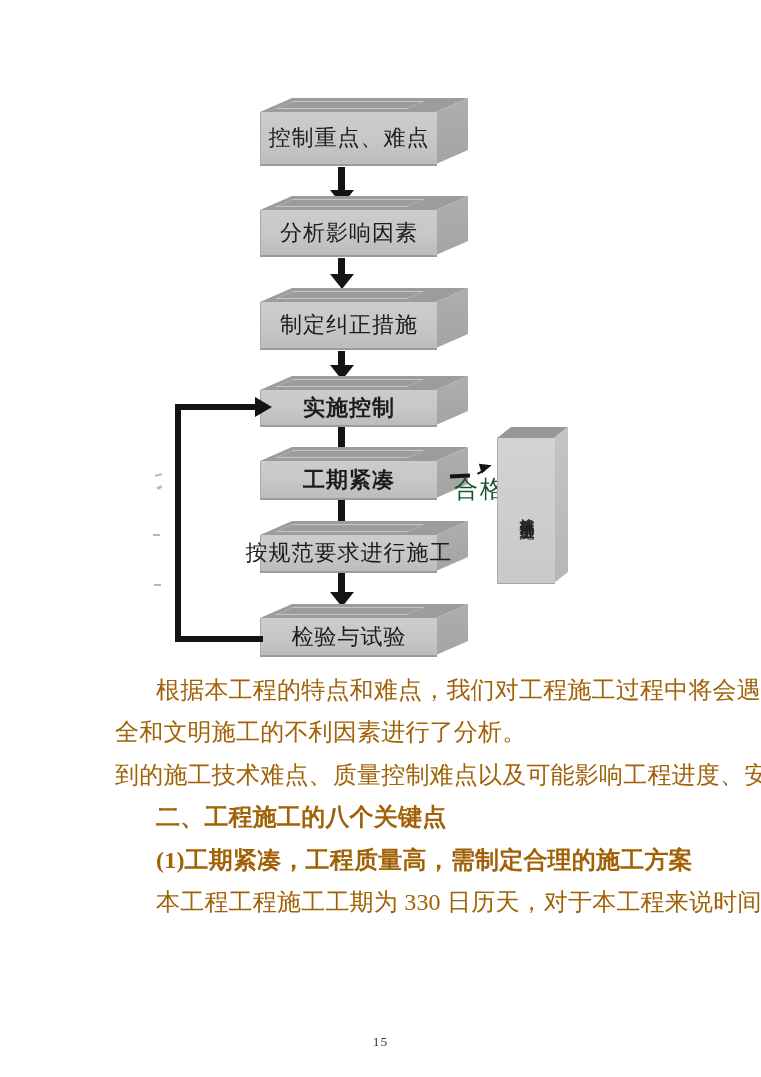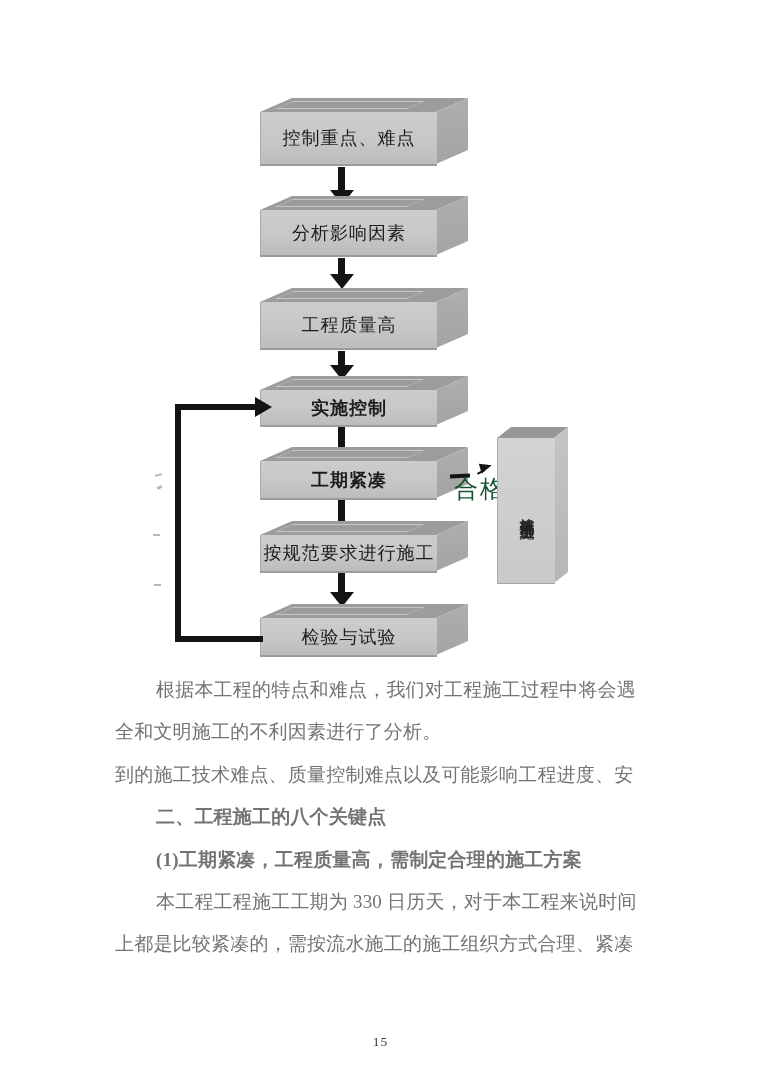--- a/index.html
+++ b/index.html
@@ -25,21 +25,21 @@
   .fbox .face-right{
     position:absolute; left:var(--w,176px); top:calc(-1 * var(--dy,14px));
     width:var(--dx,32px); height:calc(var(--h) + var(--dy,14px));
     background:linear-gradient(180deg,#aeaeae,#a4a4a4);
     clip-path:polygon(0 var(--dy,14px), 100% 0, 100% calc(100% - var(--dy,14px)), 0 100%);
   }
   .fbox .top-inset{
     position:absolute; left:24px; top:-11px; width:130px; height:6px;
     border:1px solid #c6c6c6; transform:skewX(-66deg); background:transparent;
   }
-  .fbox .label{font-size:18px; letter-spacing:1px; color:#1c1c1c; white-space:nowrap;}
+  .fbox .label{font-size:22px; letter-spacing:1px; color:#1c1c1c; white-space:nowrap;}
   .fbox.bold .label{font-weight:700;}
 
   
   .sidebox{position:absolute; left:497px; top:438px; --w:57px; --h:145px; --dx:14px; --dy:11px;}
   .sidebox .face-front{
     position:absolute; left:0; top:0; width:var(--w); height:var(--h);
     background:linear-gradient(180deg,#d3d3d3,#c9c9c9);
     border-left:1px solid #ababab; border-bottom:1px solid #a5a5a5;
     display:flex; align-items:center; justify-content:center;
   }
@@ -85,22 +85,22 @@
     border-left:12px solid #141414; transform:rotate(-16deg);
   }
   .ok-tick{position:absolute; left:477px; top:471px; width:8px; height:2px; background:#141414; transform:rotate(-28deg);}
 
   
   .faint{position:absolute; background:#7d7d7d; opacity:0.55;}
 
   
   .bodytext{position:absolute; left:115px; top:669px; width:540px;}
   .bodytext .line{
-    font-size:19px; line-height:42.4px; letter-spacing:0.2px;
-    white-space:nowrap; color:#737373;
+    font-size:24px; line-height:42.4px; letter-spacing:0.2px;
+    white-space:nowrap; color:#a16207;
   }
   .bodytext .indent{padding-left:41px;}
   .bodytext .b{font-weight:700;}
 
   .pagenum{position:absolute; left:0; top:1034px; width:761px; text-align:center;
     font-size:13.5px; color:#3a3a3a; letter-spacing:1px;}
 </style>
 </head>
 <body>
 
@@ -134,21 +134,21 @@
     <div class="varrow" style="top:258px; height:31px;">
       <div class="shaft" style="height:16px;"></div>
       <div class="head"></div>
     </div>
 
     <div class="fbox" style="--t:302px; --h:46px;">
       <div class="face-top"></div>
       <div class="face-right"></div>
       <div class="top-inset"></div>
       <div class="face-front">
-        <span class="label">工程质量高</span>
+        <span class="label">制定纠正措施</span>
       </div>
     </div>
 
     <div class="varrow" style="top:351px; height:29px;">
       <div class="shaft" style="height:14px;"></div>
       <div class="head"></div>
     </div>
 
     <div class="fbox bold" style="--t:390px; --h:35px;">
       <div class="face-top"></div>
@@ -225,18 +225,17 @@
     <div class="faint" style="left:154px; top:584px; width:7px; height:2px;"></div>
   </div>
 
   <div class="bodytext">
     <div class="line indent">根据本工程的特点和难点，我们对工程施工过程中将会遇</div>
     <div class="line">全和文明施工的不利因素进行了分析。</div>
     <div class="line">到的施工技术难点、质量控制难点以及可能影响工程进度、安</div>
     <div class="line indent b">二、工程施工的八个关键点</div>
     <div class="line indent b">(1)工期紧凑，工程质量高，需制定合理的施工方案</div>
     <div class="line indent">本工程工程施工工期为 330 日历天，对于本工程来说时间</div>
-    <div class="line">上都是比较紧凑的，需按流水施工的施工组织方式合理、紧凑</div>
   </div>
 
   <div class="pagenum">15</div>
 
 </div>
 
 </body></html>

